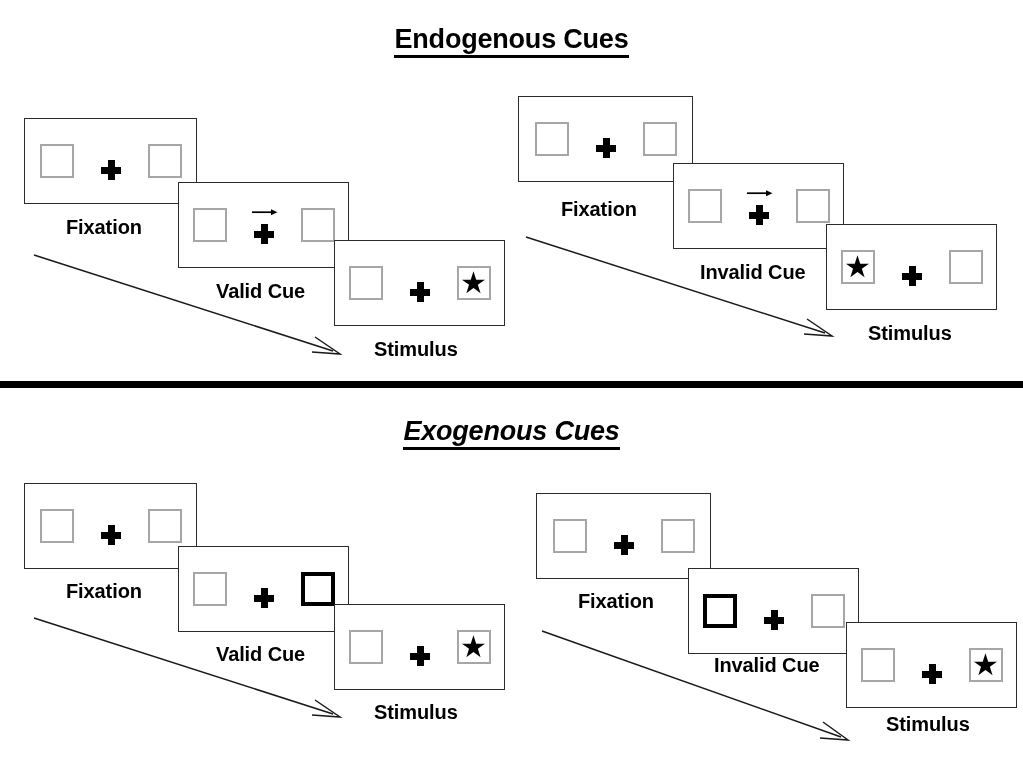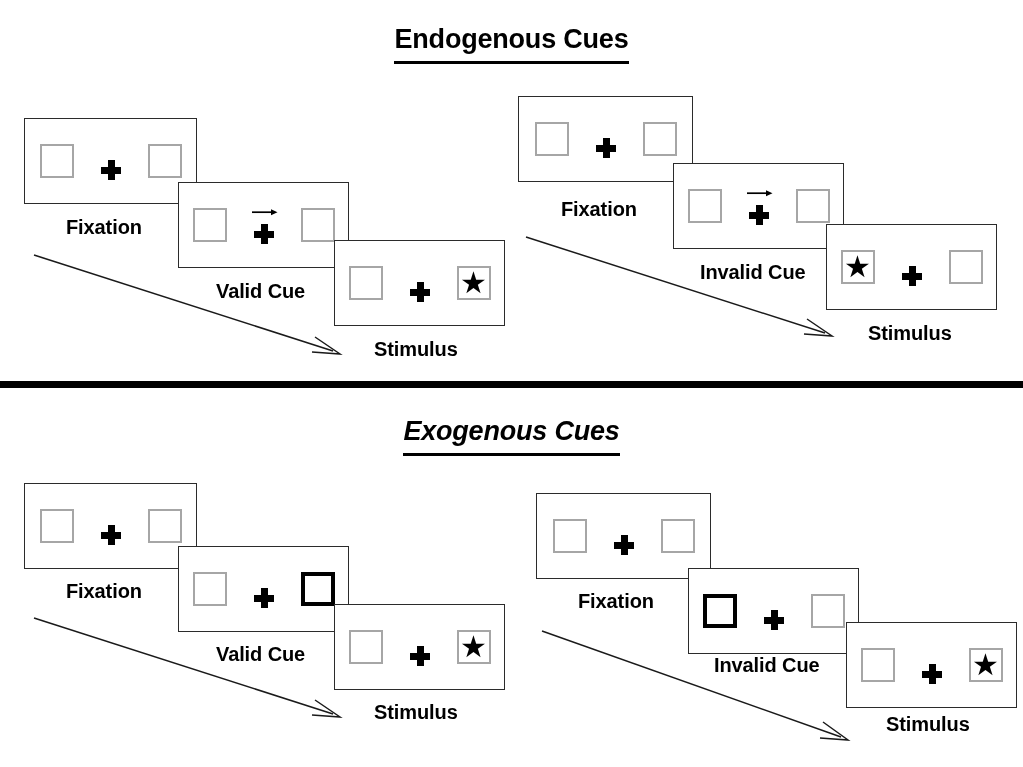--- a/index.html
+++ b/index.html
@@ -20,21 +20,21 @@
   .section-title {
     position: absolute;
     width: 100%;
     text-align: center;
     font-size: 27px;
     font-weight: bold;
     letter-spacing: -0.2px;
   }
   .section-title span {
     border-bottom: 3px solid #000;
-    padding-bottom: 7px;
+    padding-bottom: 1px;
   }
   #title-endogenous { top: 24px; left: 0; }
   #title-exogenous  { top: 416px; left: 0; font-style: italic; }
 
   
   #divider {
     position: absolute;
     left: 0;
     top: 381px;
     width: 1023px;

